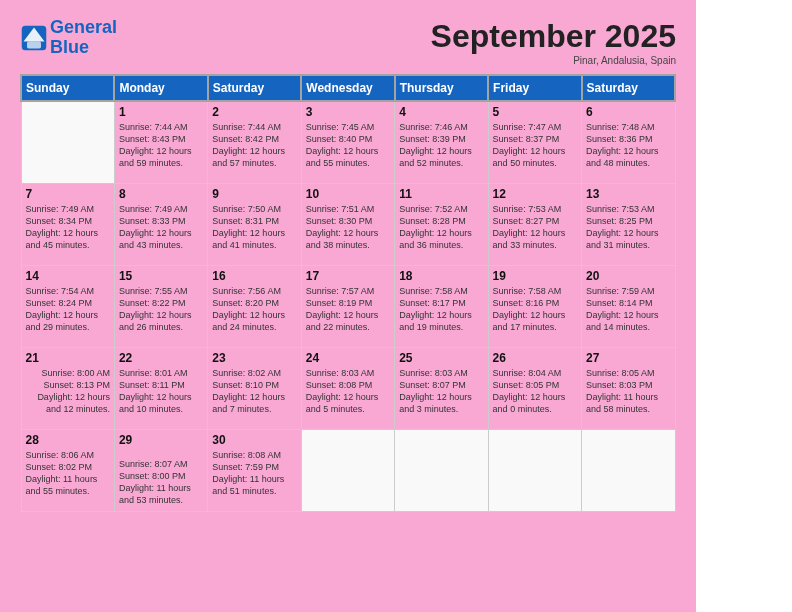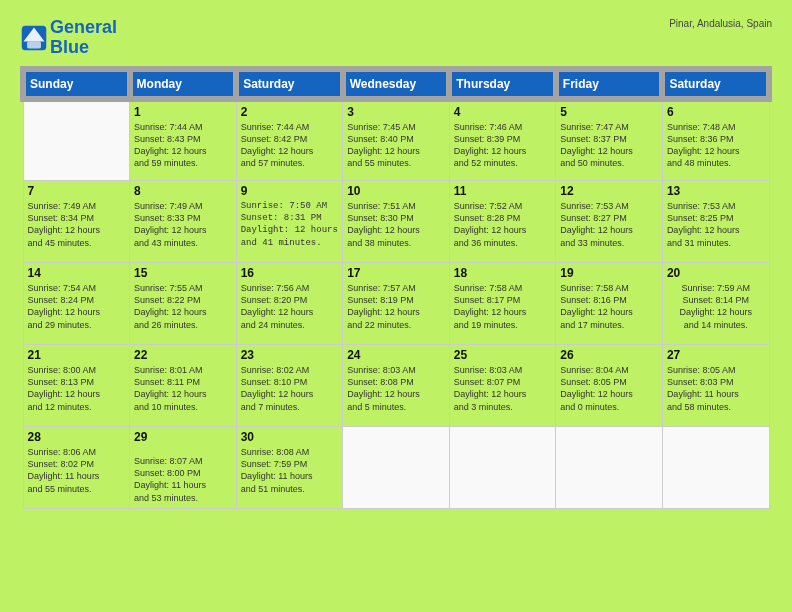--- a/index.html
+++ b/index.html
@@ -4,24 +4,24 @@
   <style>
     * { margin: 0; padding: 0; box-sizing: border-box; }
     body {
       font-family: Arial, sans-serif;
       background: #fff;
       width: 792px;
       height: 612px;
       overflow: hidden;
     }
     .page {
-      width: 792px;
+      width: 696px;
       height: 612px;
       padding: 18px 20px 10px 20px;
-      background: #bef264;
+      background: #f9a8d4;
     }
     .header {
       display: flex;
       justify-content: space-between;
       align-items: flex-start;
       margin-bottom: 8px;
     }
     .logo {
       display: flex;
       align-items: center;
@@ -57,21 +57,21 @@
       border-collapse: collapse;
       table-layout: fixed;
     }
     .calendar th {
       background: #1565c0;
       color: #fff;
       font-size: 12px;
       font-weight: bold;
       padding: 5px 4px;
       text-align: left;
-      border: 6px solid #a3a3a3;
+      border: 2px solid #a3a3a3;
     }
     .calendar td {
       border: 1px solid #ccc;
       vertical-align: top;
       padding: 3px 4px;
       font-size: 9.5px;
       color: #333;
       height: 82px;
     }
     .day-num {
@@ -98,20 +98,21 @@
         <rect x="2" y="2" width="28" height="28" rx="4" fill="#1565c0"></rect>
         <polygon points="16,4 28,20 4,20" fill="white" opacity="0.9"></polygon>
         <rect x="8" y="20" width="16" height="8" rx="2" fill="white" opacity="0.7"></rect>
       </svg>
       <div class="logo-text">
         <span>General</span><br>
         <span style="color:#1565c0">Blue</span>
       </div>
     </div>
     <div class="title-block">
+      <div class="month-title">September 2025</div>
       <div class="subtitle">Pinar, Andalusia, Spain</div>
     </div>
   </div>
 
   <table class="calendar">
     <thead>
       <tr id="header-row">
           <th>Sunday</th>
           <th>Monday</th>
           <th>Saturday</th>
@@ -177,21 +178,21 @@
           </td>
           <td>
             <span class="day-num">8</span>
             <div class="cell-info" style="white-space: pre-line;">Sunrise: 7:49 AM
 Sunset: 8:33 PM
 Daylight: 12 hours
 and 43 minutes.</div>
           </td>
           <td>
             <span class="day-num">9</span>
-            <div class="cell-info" style="white-space: pre-line; font-family: Liberation Mono, monospace;">Sunrise: 7:50 AM
+            <div class="cell-info" style="white-space: pre-line;">Sunrise: 7:50 AM
 Sunset: 8:31 PM
 Daylight: 12 hours
 and 41 minutes.</div>
           </td>
           <td>
             <span class="day-num">10</span>
             <div class="cell-info" style="white-space: pre-line;">Sunrise: 7:51 AM
 Sunset: 8:30 PM
 Daylight: 12 hours
 and 38 minutes.</div>
@@ -256,30 +257,30 @@
           </td>
           <td>
             <span class="day-num">19</span>
             <div class="cell-info" style="white-space: pre-line;">Sunrise: 7:58 AM
 Sunset: 8:16 PM
 Daylight: 12 hours
 and 17 minutes.</div>
           </td>
           <td>
             <span class="day-num">20</span>
-            <div class="cell-info" style="white-space: pre-line; text-align: center;">Sunrise: 7:59 AM
+            <div class="cell-info" style="white-space: pre-line;">Sunrise: 7:59 AM
 Sunset: 8:14 PM
 Daylight: 12 hours
 and 14 minutes.</div>
           </td>
         </tr>
         <tr>
           <td>
             <span class="day-num">21</span>
-            <div class="cell-info" style="white-space: pre-line;">Sunrise: 8:00 AM
+            <div class="cell-info" style="white-space: pre-line; text-align: right;">Sunrise: 8:00 AM
 Sunset: 8:13 PM
 Daylight: 12 hours
 and 12 minutes.</div>
           </td>
           <td>
             <span class="day-num">22</span>
             <div class="cell-info" style="white-space: pre-line;">Sunrise: 8:01 AM
 Sunset: 8:11 PM
 Daylight: 12 hours
 and 10 minutes.</div>

